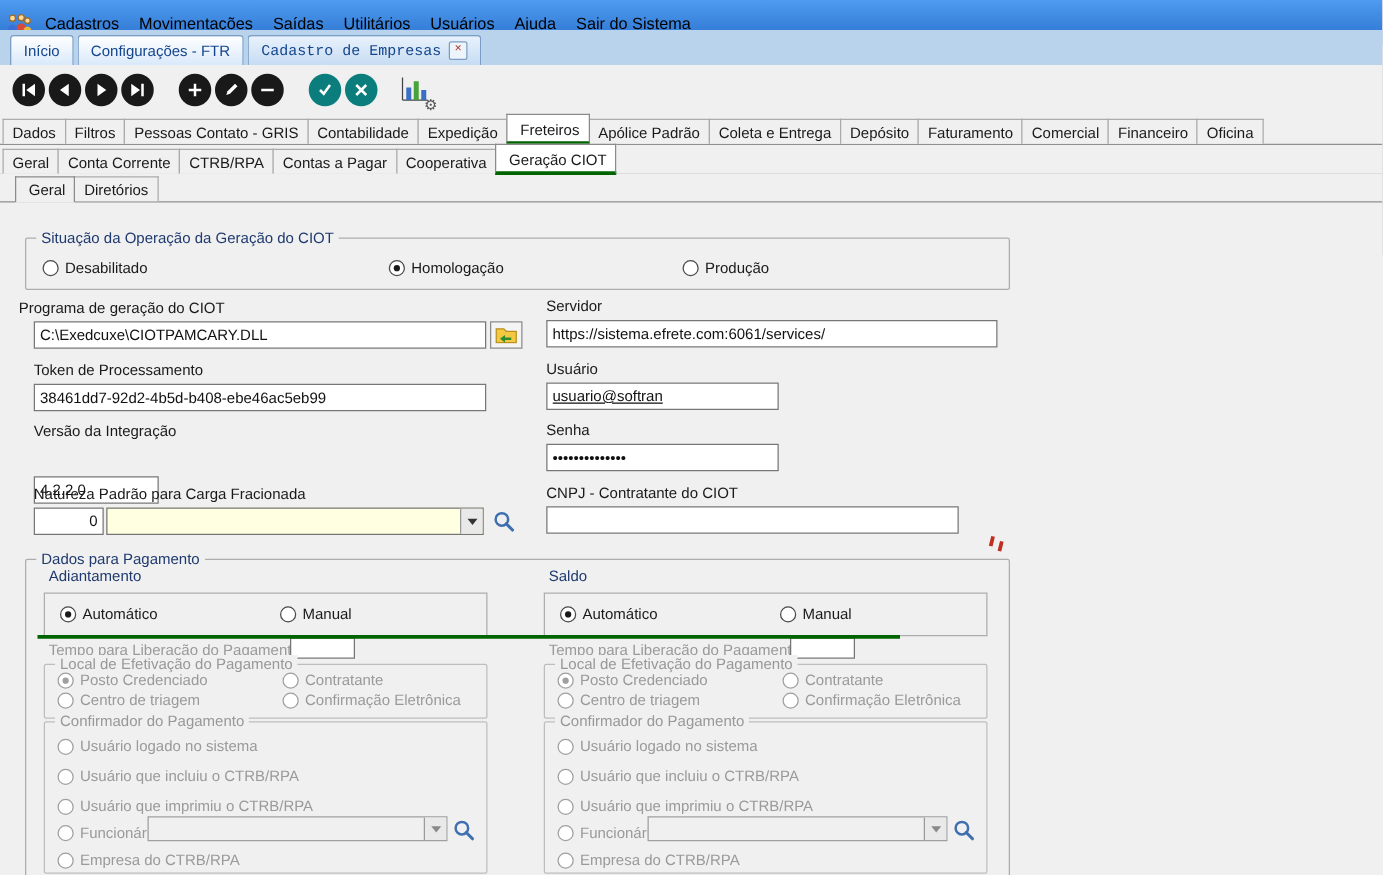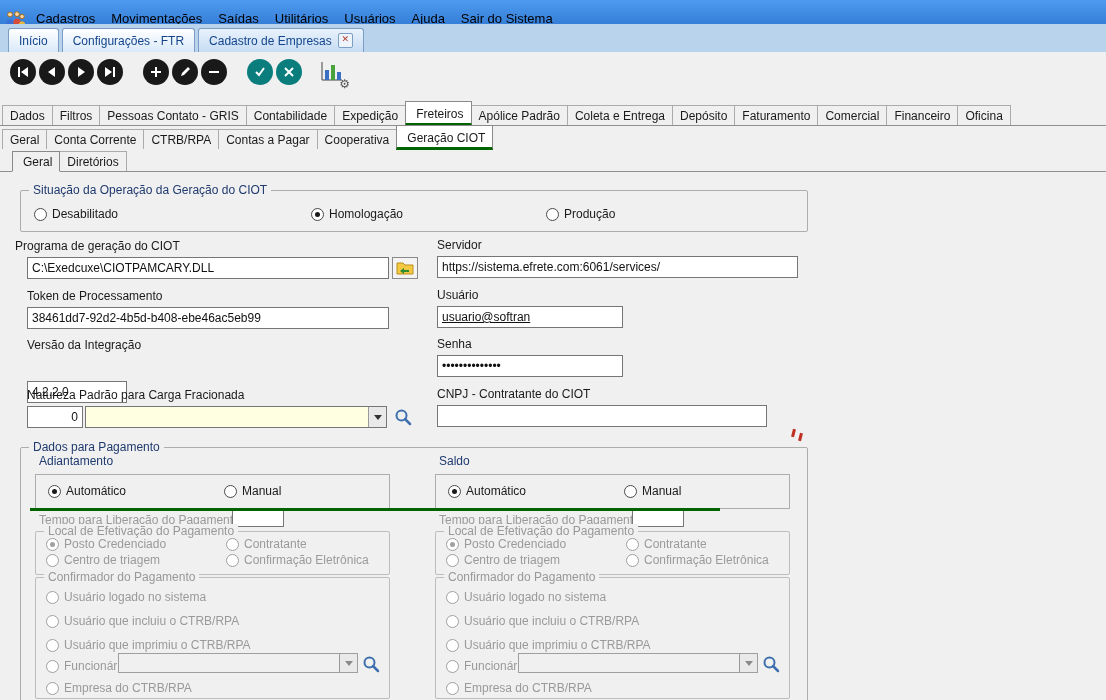--- a/index.html
+++ b/index.html
@@ -11,37 +11,37 @@
     background:linear-gradient(#4e9bf0,#2a70cc);display:flex;align-items:center;padding-left:4px;}
   .menu-item{padding:0 8px;font-size:13px;color:#000;white-space:nowrap;}
   .menu-item u{text-decoration:underline;}
   .app-icon{width:20px;height:17px;margin:0 3px 0 1px;flex:none;}
 
   
   .pagetabs{position:absolute;top:24px;left:0;right:0;height:28px;background:#b9d3ec;
     border-bottom:1px solid #9ab6d4;display:flex;align-items:flex-end;padding-left:8px;gap:3px;}
   .ptab{height:23px;padding:0 10px;border:1px solid #7d9ec4;border-bottom:none;border-radius:3px 3px 0 0;
     background:linear-gradient(#ffffff,#d9e9fa);color:#14458c;display:flex;align-items:center;gap:6px;white-space:nowrap;}
-  .ptab.active{background:linear-gradient(#e9f2fc,#c6dcf3);}
+  .ptab.active{background:linear-gradient(#e9f2fc,#c6dcf3);font-family:Liberation Mono, monospace;}
   .tclose{width:13px;height:13px;border:1px solid #7d9ec4;background:#eef4fb;color:#b23b2e;
     font-size:9px;line-height:11px;text-align:center;border-radius:2px;}
 
   
   .toolbar{position:absolute;top:52px;left:0;right:0;height:40px;background:#f0f0f0;
     display:flex;align-items:center;gap:3px;padding-left:10px;}
   .cbtn{width:26px;height:26px;border-radius:50%;background:#191919;border:none;padding:0;
     display:flex;align-items:center;justify-content:center;flex:none;}
   .cbtn.teal{background:#0b7d7d;}
   .tb-gap{width:14px;flex:none;}
   .chart-btn{width:32px;height:30px;background:none;border:none;position:relative;margin-left:10px;padding:0;}
   .chart-gear{position:absolute;right:-3px;bottom:-4px;font-size:12px;color:#555;}
 
   
   .tabstrip{position:absolute;left:0;right:0;display:flex;align-items:flex-end;
-    border-bottom:1px solid #8f8f8f;background:#f0f0f0;overflow:visible;white-space:nowrap;margin-top:10px;}
+    border-bottom:1px solid #8f8f8f;background:#f0f0f0;overflow:visible;white-space:nowrap;}
   #strip1{top:91px;height:24px;padding-left:2px;}
   #strip2{top:116px;height:23px;padding-left:2px;}
   #strip3{top:139px;height:22px;padding-left:12px;}
   .tab{padding:3px 7px 2px;border:1px solid #ababab;border-bottom:none;margin-right:-1px;
     background:#f0f0f0;white-space:nowrap;}
   .tab.active{background:#fff;border-color:#8a8a8a;border-bottom:3px solid #006400;
     margin-bottom:-1px;position:relative;z-index:2;padding-top:5px;padding-left:10px;}
   #strip3 .tab.active{background:#f0f0f0;border-bottom:1px solid #f0f0f0;padding-top:3px;}
 
   

